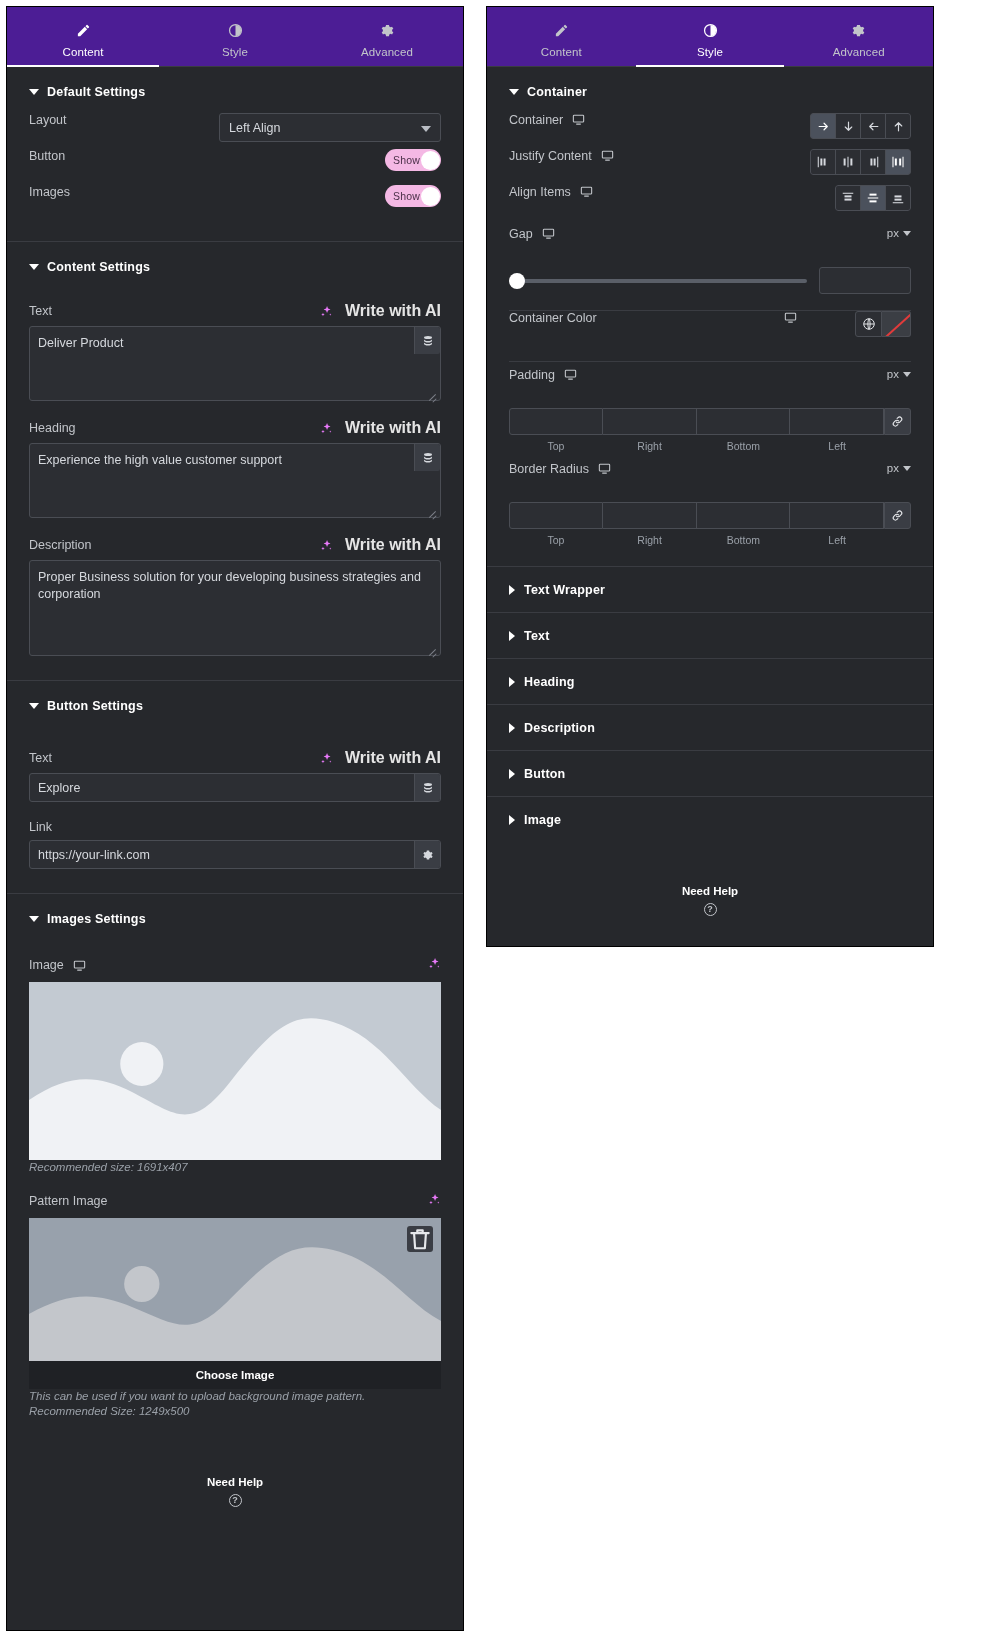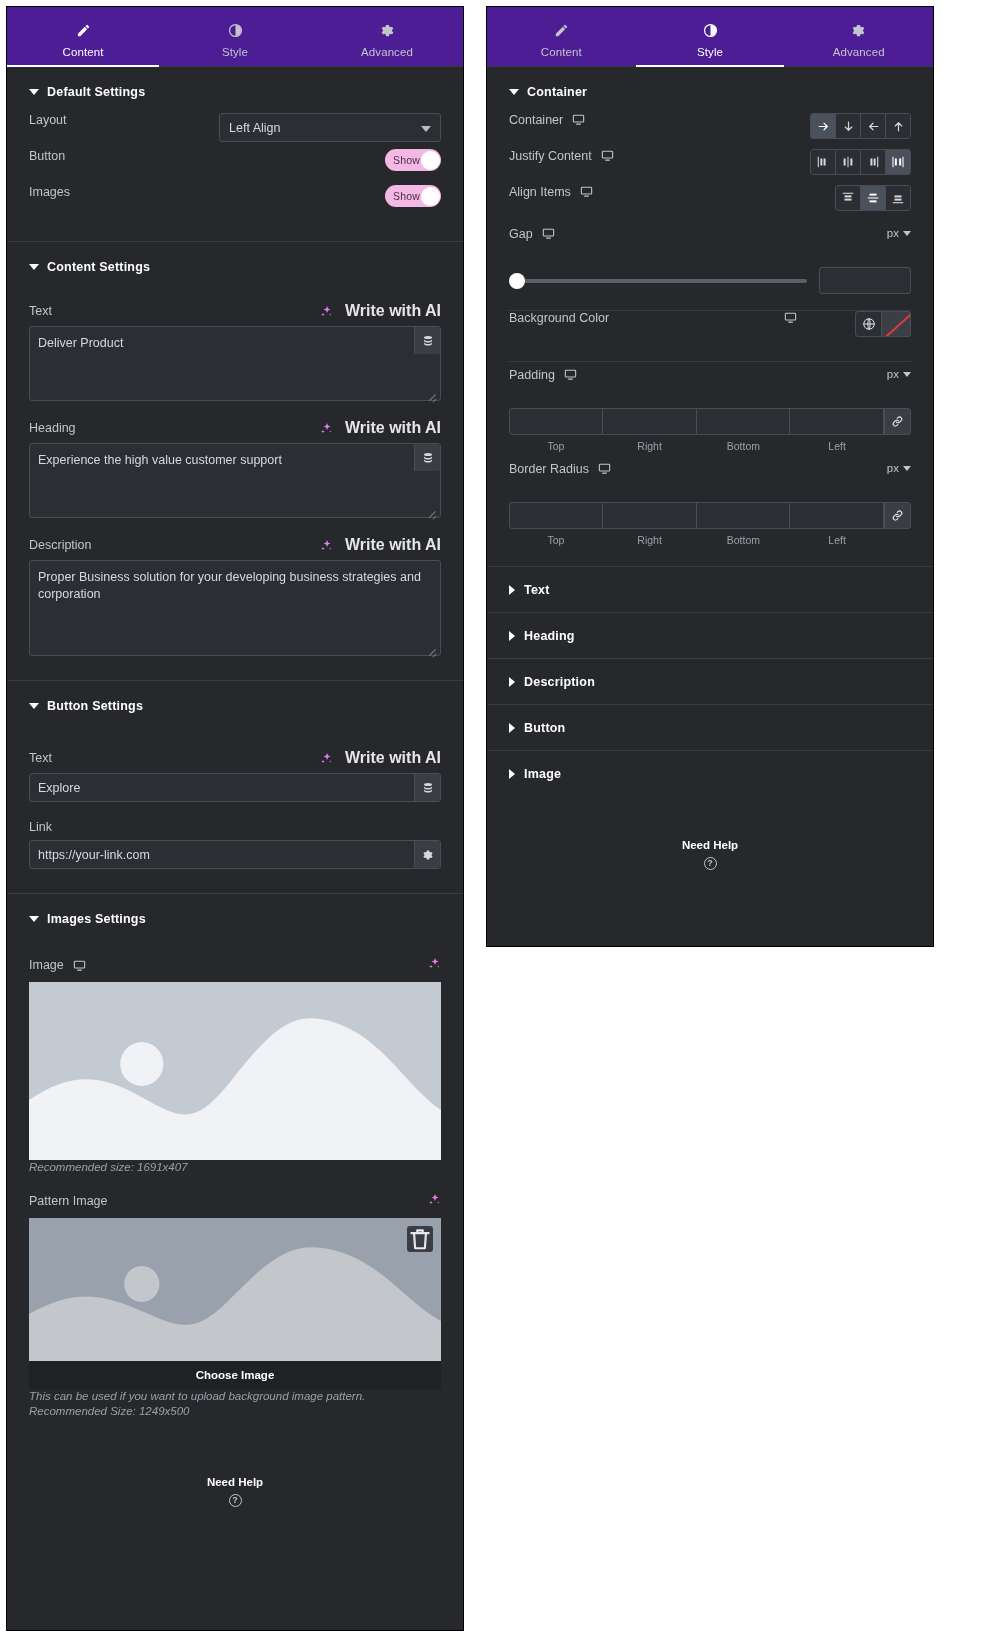--- a/index.html
+++ b/index.html
@@ -641,21 +641,21 @@
           <span class="slider">
             <span class="track"></span>
             <span class="knob"></span>
           </span>
           <input class="num-input" type="text" value="" style="">
         </div>
 
         <div class="divider"></div>
 
         <div class="row" style="min-height:44px">
-          <span class="row-label">Background Color</span>
+          <span class="row-label">Container Color</span>
           <span class="row-spacer"></span>
           <span class="mon" style="margin-right:58px">
             <svg width="13" height="13" viewBox="0 0 24 24" fill="none" stroke="#c2c5ca" stroke-width="2">
                 <rect x="2.5" y="4" width="19" height="12.5" rx="1.5"></rect>
                 <path d="M8.5 20.5h7" stroke-linecap="round"></path>
               </svg>
           </span>
           <div class="color-ctl">
             <span class="color-btn">
               <svg width="14" height="14" viewBox="0 0 24 24" fill="none" stroke="#e6e8eb" stroke-width="1.7">
@@ -747,20 +747,24 @@
                 <path d="M14 11a4 4 0 0 0-5.7-.4l-3 3a4 4 0 0 0 5.7 5.7l1.7-1.7"></path>
               </svg>
           </span>
         </div>
 
       </div>
     </div>
 
     <div class="acc-row">
       <span class="caret-right"></span>
+      <span class="sec-title">Text Wrapper</span>
+    </div>
+    <div class="acc-row">
+      <span class="caret-right"></span>
       <span class="sec-title">Text</span>
     </div>
     <div class="acc-row">
       <span class="caret-right"></span>
       <span class="sec-title">Heading</span>
     </div>
     <div class="acc-row">
       <span class="caret-right"></span>
       <span class="sec-title">Description</span>
     </div>

